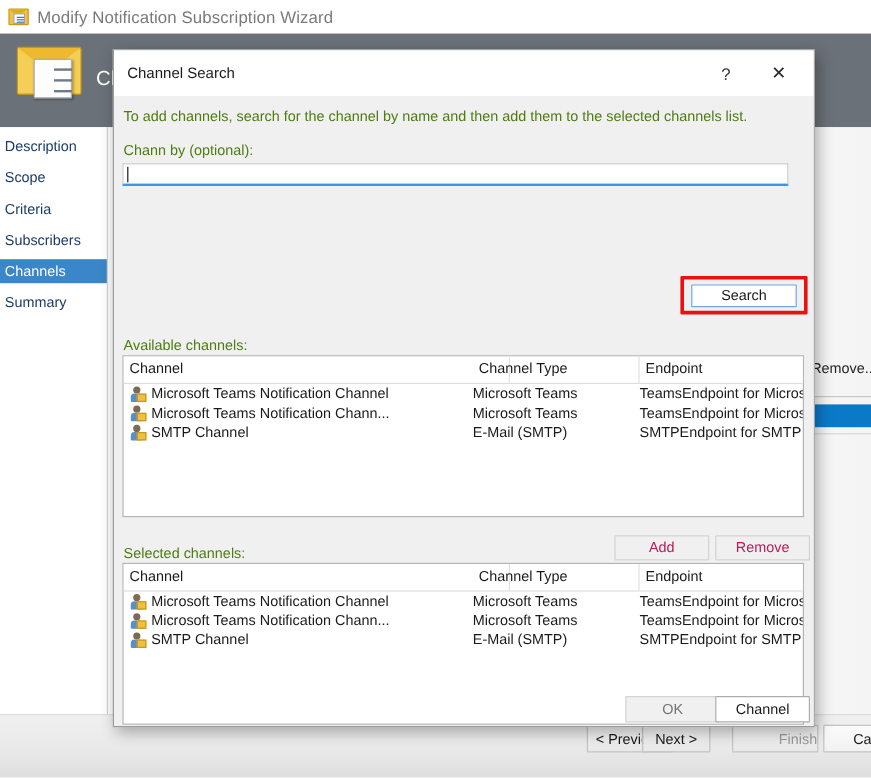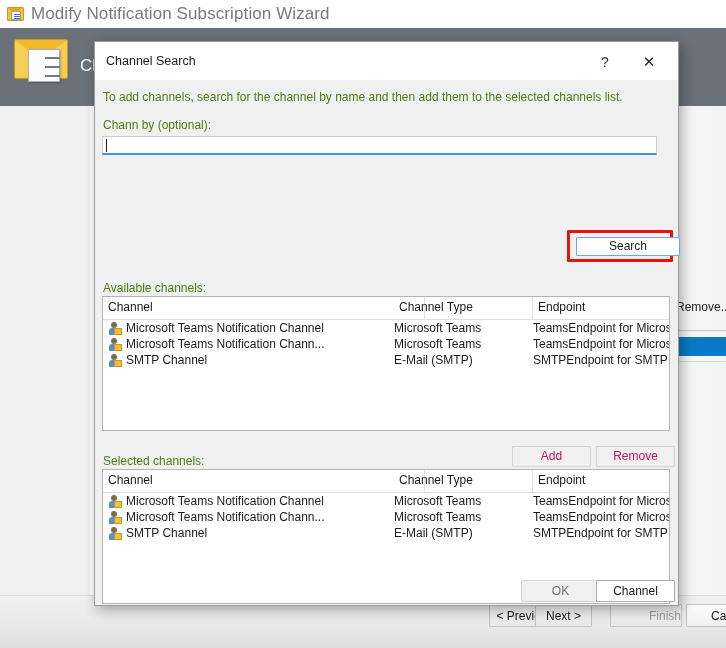--- a/index.html
+++ b/index.html
@@ -29,21 +29,21 @@
     position: absolute;
     left: 0; top: 0;
     width: 726px; height: 28px;
     background: #ffffff;
     display: flex;
     align-items: center;
     padding-left: 7px;
     box-sizing: border-box;
   }
   #wizard-title-text {
-    font-size: 17px;
+    font-size: 14px;
     color: #7a7a7a;
     margin-left: 7px;
     white-space: nowrap;
     letter-spacing: .1px;
   }
 
   
   .env-mini {
     position: relative;
     width: 17px; height: 14px;
@@ -313,21 +313,21 @@
     position: absolute;
     left: 472px; top: 150px;
     width: 106px; height: 32px;
     border: 3px solid #e8120f;
     box-sizing: border-box;
     border-radius: 1px;
   }
   #search-button {
     position: absolute;
     left: 481px; top: 157px;
-    width: 104px; height: 19px;
+    width: 88px; height: 19px;
     line-height: 17px;
     text-align: center;
     font-size: 12px;
     color: #1a1a1a;
     background: #ffffff;
     border: 1px solid #6fa8dc;
     box-sizing: border-box;
     border-radius: 1px;
     box-shadow: 0 0 0 1px #ffffff inset;
   }
@@ -475,20 +475,28 @@
         <span class="doc">
           <span class="row" style="top:5px"><span class="chk"></span><span class="ln" style="top:2px"></span></span>
           <span class="row" style="top:14px"><span class="chk"></span><span class="ln" style="top:2px"></span></span>
           <span class="row" style="top:23px"><span class="chk"></span><span class="ln" style="top:2px"></span></span>
         </span>
       </div>
     </div>
     <div id="wizard-header-title">Cha</div>
   </div>
 
+  <div id="wizard-nav">
+    <div class="nav-item">Description</div>
+    <div class="nav-item">Scope</div>
+    <div class="nav-item">Criteria</div>
+    <div class="nav-item">Subscribers</div>
+    <div class="nav-item selected">Channels</div>
+    <div class="nav-item">Summary</div>
+  </div>
 
   <div id="wizard-content">
     <div id="bg-remove-button">Remove...</div>
     <div id="bg-list-rule-top"></div>
     <div id="bg-selected-row"></div>
     <div id="bg-rule-under"></div>
   </div>
 
   <div id="wizard-footer">
     <div class="wiz-btn" id="btn-previous">&lt; Previous</div>

